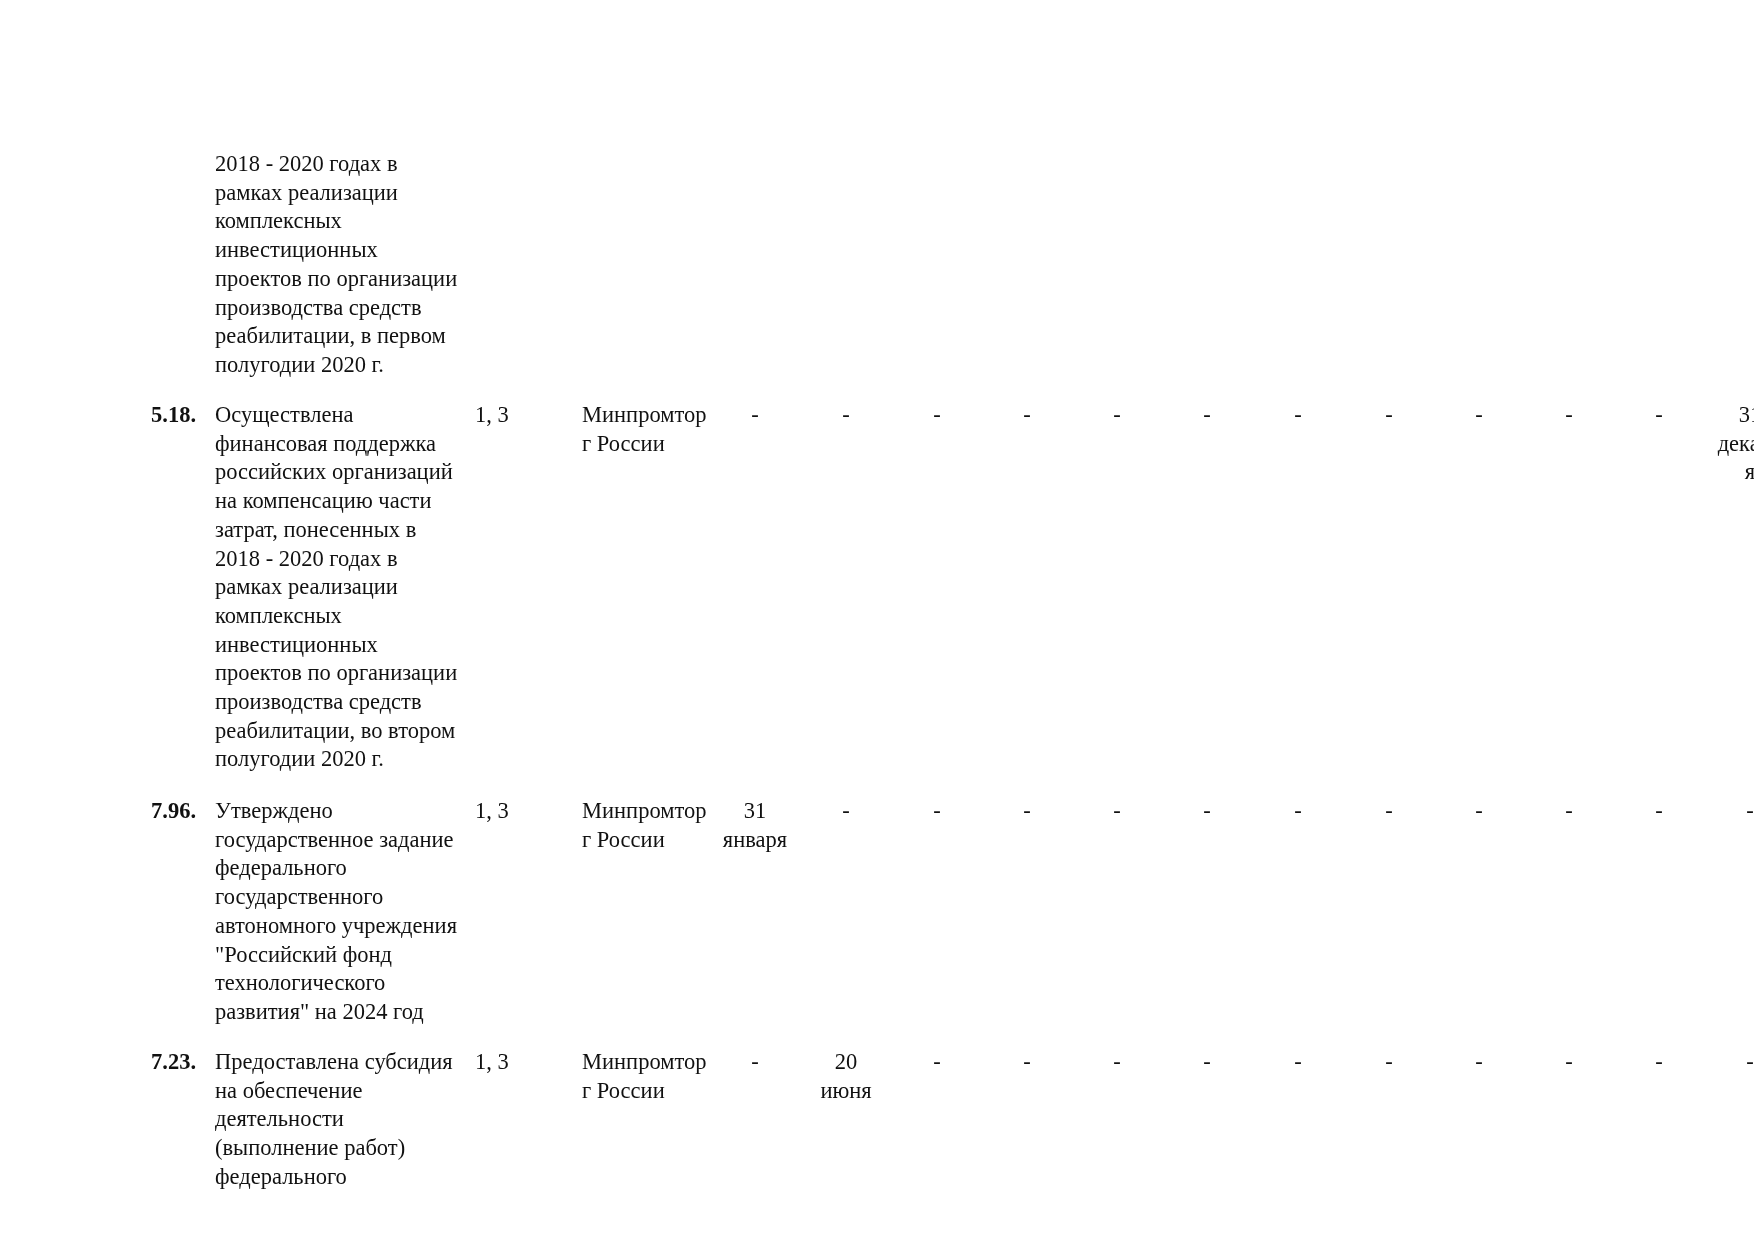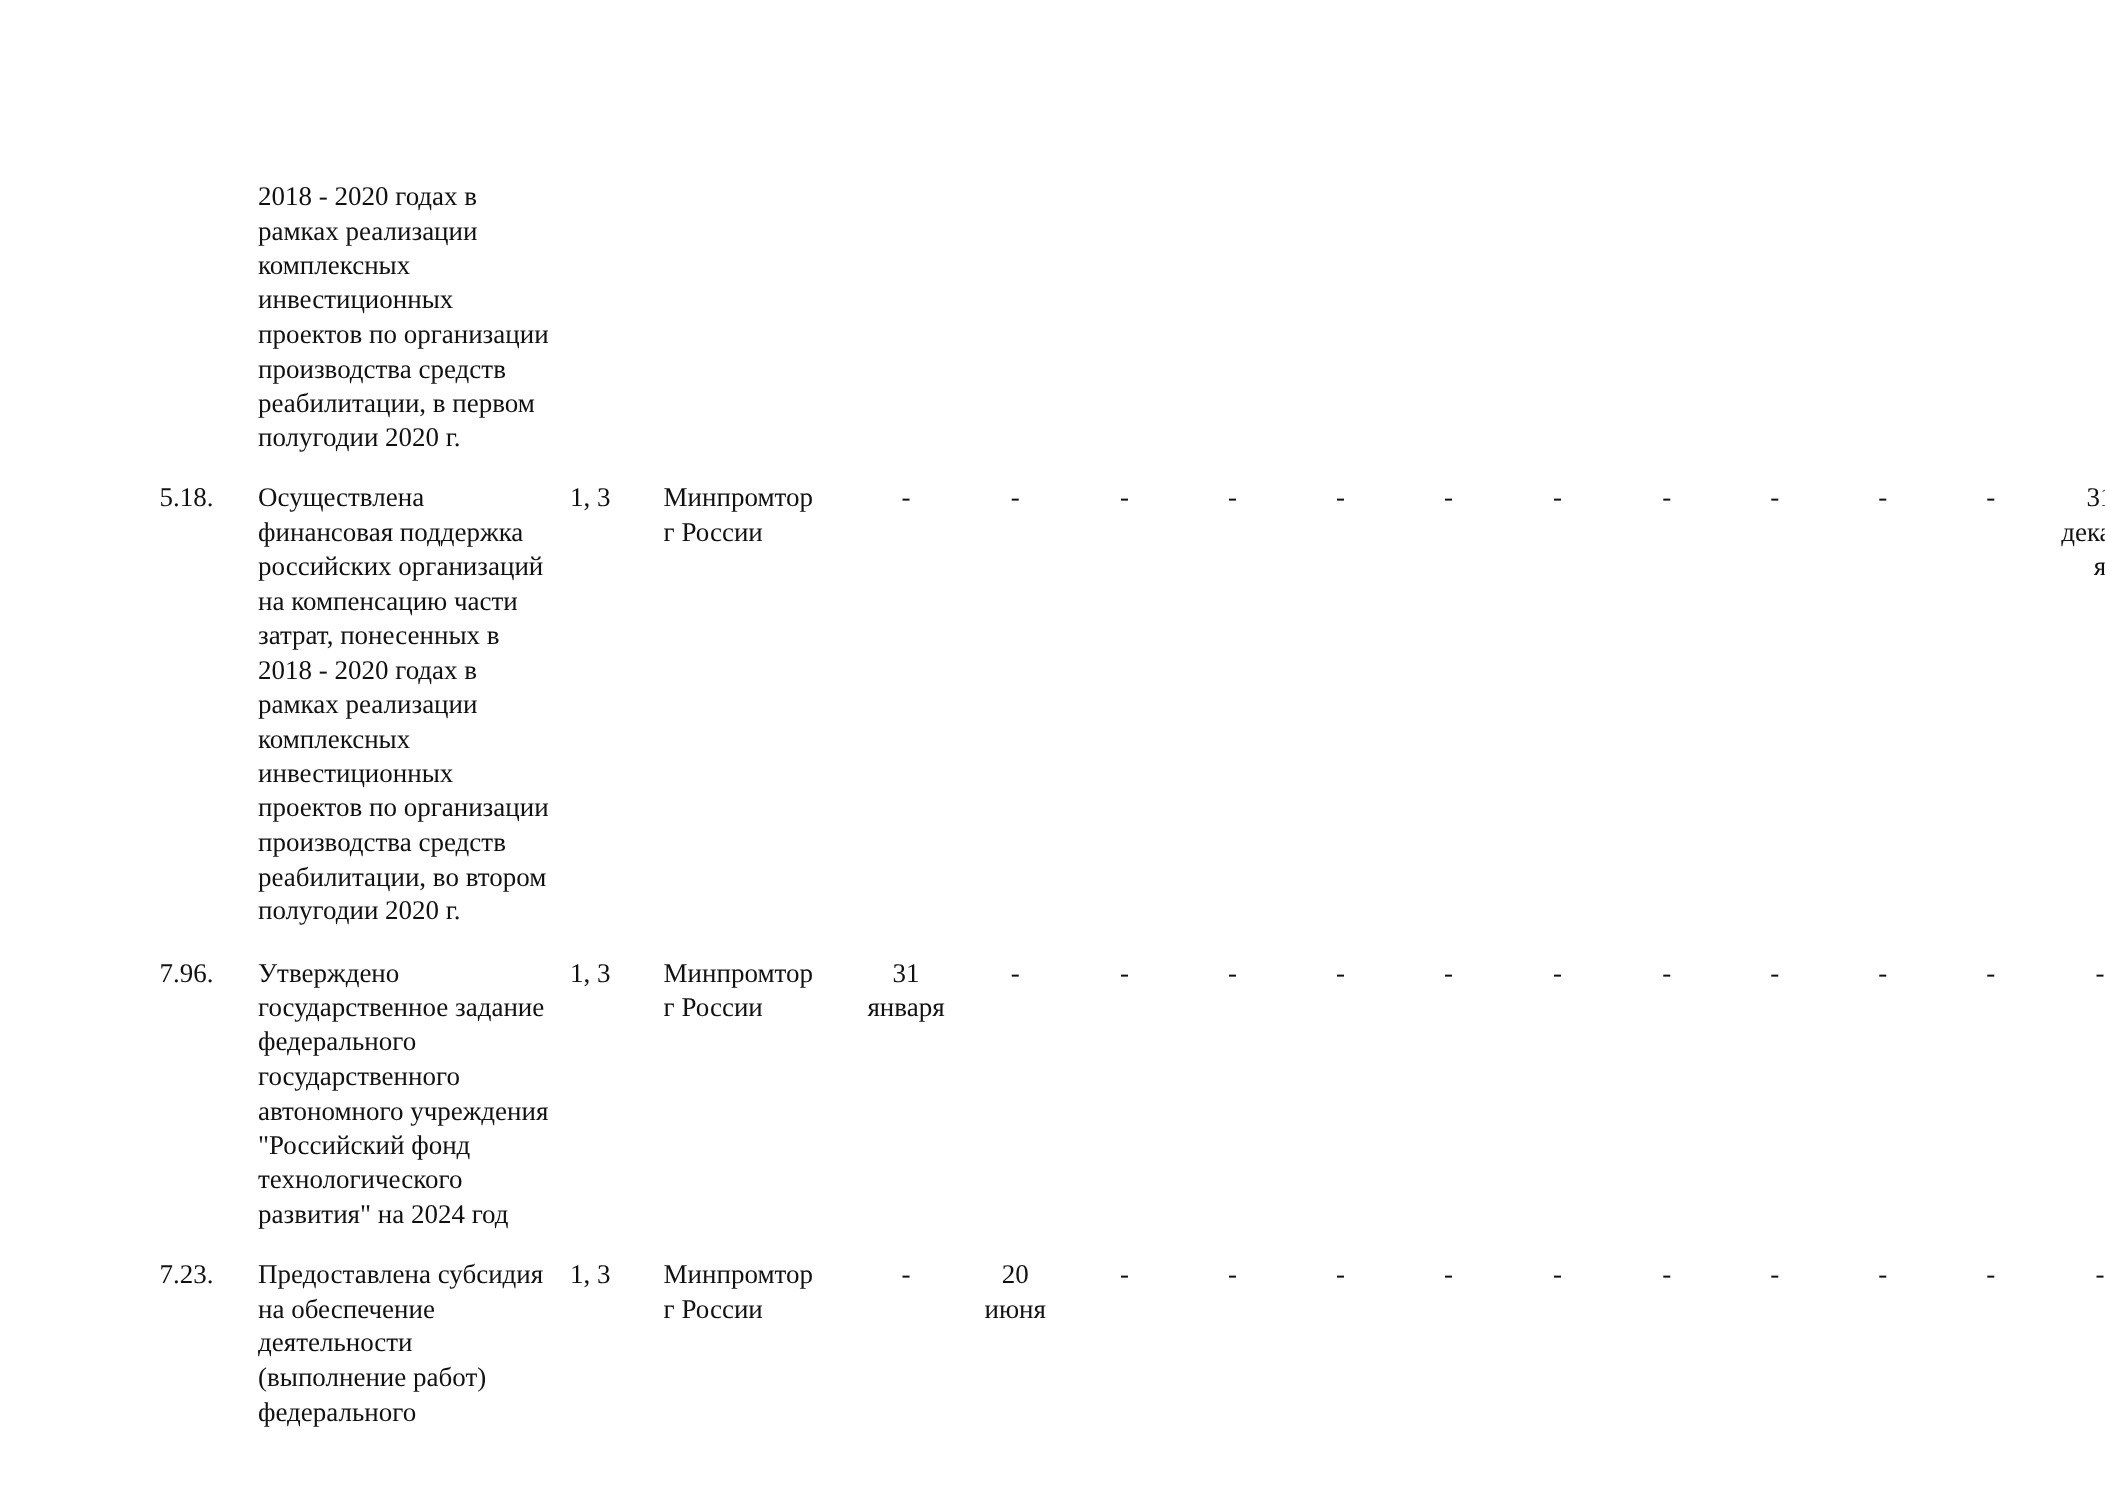--- a/index.html
+++ b/index.html
@@ -1,24 +1,24 @@
 <!DOCTYPE html>
 <html><head>
 <meta charset="utf-8">
 <style>
   html, body { margin:0; padding:0; background:#ffffff; }
   body { width:1754px; height:1240px; position:relative; overflow:hidden;
          font-family:"Liberation Serif", "DejaVu Serif", serif; color:#111111;
          font-size:22.5px; line-height:28.7px; }
   .page { position:absolute; left:0; top:0; width:1754px; height:1240px;margin-top:20px; }
   .row { position:absolute; left:0; width:1754px; }
-  .num { position:absolute; left:133px; white-space:nowrap; }
+  .num { position:absolute; left:151px; white-space:nowrap;font-weight:bold; }
   .desc { position:absolute; left:215px; width:280px; white-space:pre-line; }
   .basis { position:absolute; left:475px; white-space:nowrap; }
-  .exec { position:absolute; left:553px; width:150px; white-space:pre-line; }
+  .exec { position:absolute; left:582px; width:150px; white-space:pre-line; }
   .cell { position:absolute; width:90px; text-align:center; white-space:pre-line; }
 </style>
 </head>
 <body>
 
 <div class="page">
 
   <div class="row" style="top:130px">
     <div class="desc">2018 - 2020 годах в
 рамках реализации

